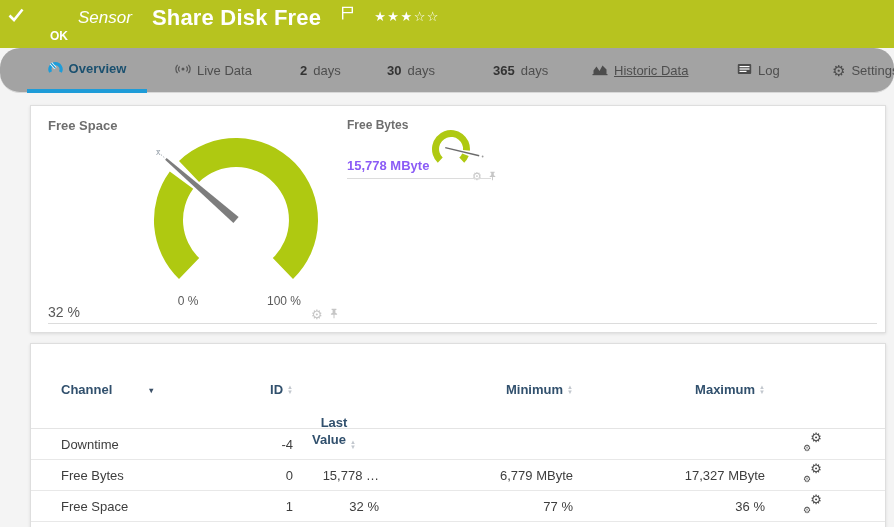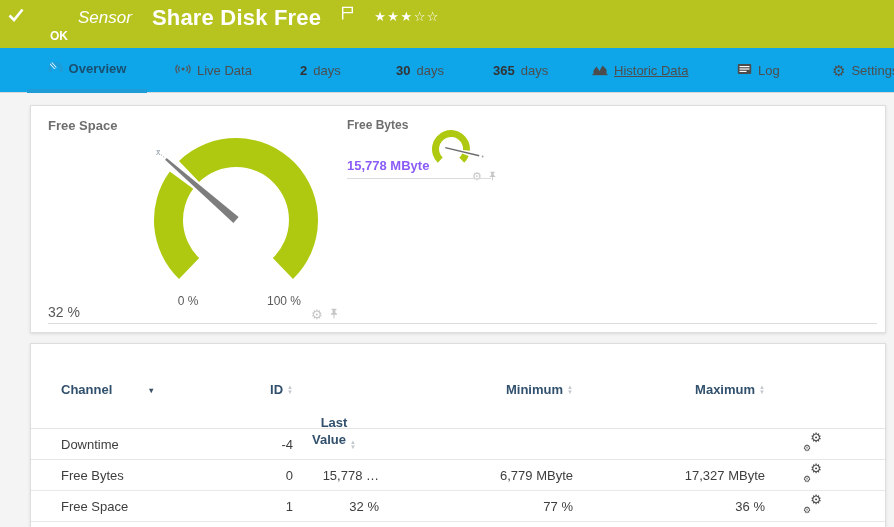--- a/index.html
+++ b/index.html
@@ -11,25 +11,25 @@
   .topbar { position:absolute; left:0; top:0; width:100%; height:48px; background:#b7c31f; color:#fff; }
   .check-wrap { position:absolute; left:8px; top:8px; }
   .titleline { position:absolute; left:30px; top:5px; display:flex; align-items:center; gap:20px;margin-left:48px; }
   .kind { font-style:italic; font-size:17px; }
   .name { font-weight:bold; font-size:22px; letter-spacing:.2px; }
   .flag-wrap { margin-top:-6px; cursor:pointer; }
   .stars { font-size:13px; letter-spacing:1.5px; margin-top:-4px; cursor:pointer; }
   .status { position:absolute; left:50px; top:29px; font-size:12px; font-weight:bold; }
 
   
-  .tabs { position:absolute; top:48px; left:0; width:100%; height:45px; background:#0ea5e9; border-bottom:1px solid #d8d8d8; }
+  .tabs { position:absolute; top:48px; left:0; width:100%; height:45px; background:#a3a3a3; border-bottom:1px solid #d8d8d8;border-radius:20px; }
   .tab { position:absolute; top:0; height:45px; display:flex; align-items:center; gap:6px; font-size:13px; color:#4e4e4e; cursor:pointer; white-space:nowrap; }
   .tab .num { font-weight:bold; color:#333; }
   .tab.active { left:27px; width:120px; justify-content:center; color:#1a506f; font-weight:bold; border-bottom:4px solid #1e9cd8; }
-  .tab-live { left:175px; } .tab-2d { left:300px; } .tab-30d { left:387px;margin-left:9px; }
+  .tab-live { left:175px; } .tab-2d { left:300px; } .tab-30d { left:387px; }
   .tab-365d { left:493px; } .tab-hist { left:592px;text-decoration:underline; } .tab-log { left:737px; } .tab-set { left:832px; }
   .gear-glyph { font-size:15px; color:#4c4c4c; line-height:1; }
 
   
   .panel { position:absolute; left:30px; width:856px; background:#fff; border:1px solid #dedede; box-shadow:0 1px 3px rgba(0,0,0,.10); }
   .gauges-panel { top:105px; height:228px; }
   .table-panel  { top:343px; height:200px; }
 
   .block-title { position:absolute; font-weight:bold; color:#6e6e6e; }
   .fs-title { left:17px; top:12px; font-size:13px; }

